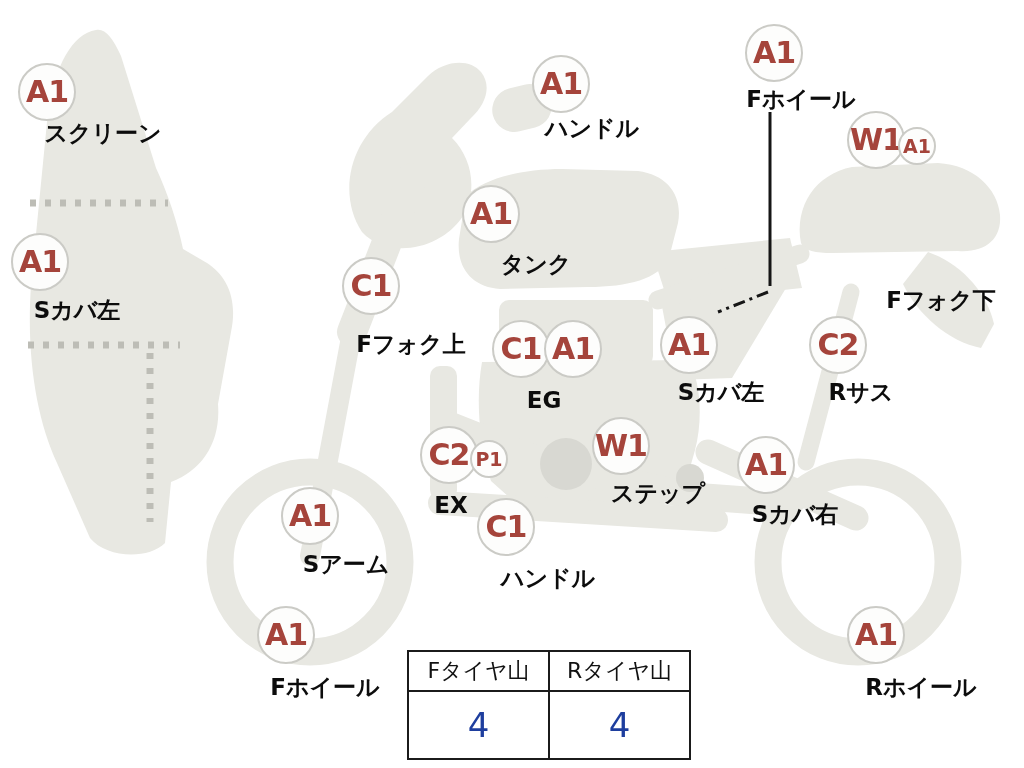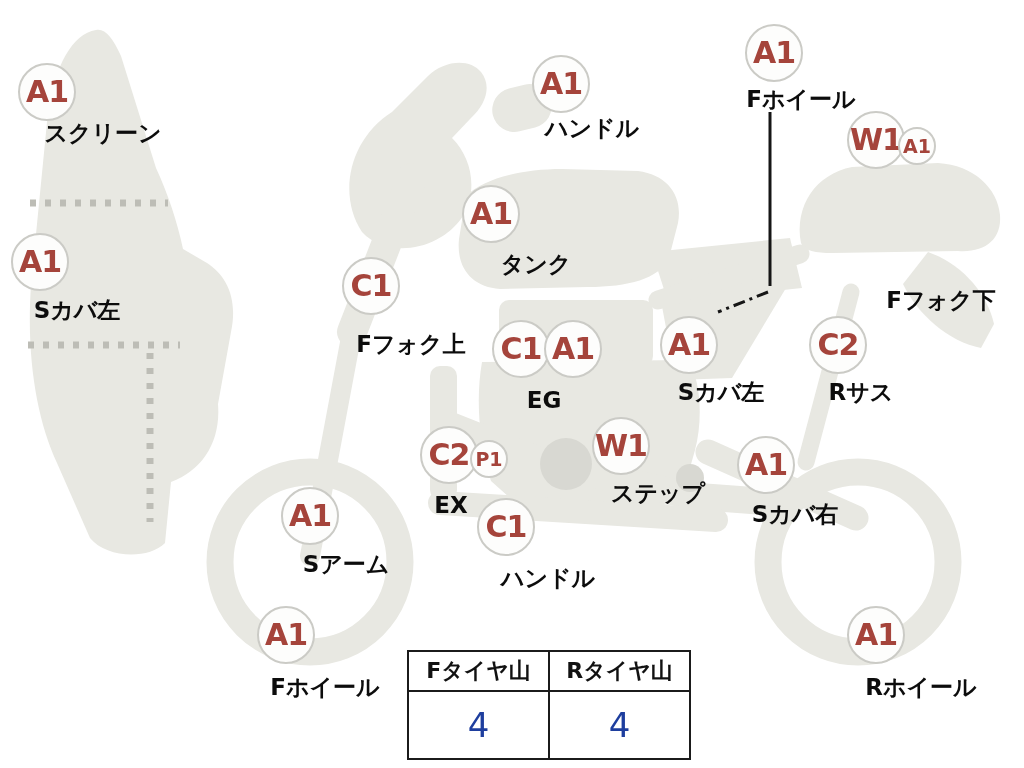--- a/index.html
+++ b/index.html
@@ -32,21 +32,21 @@
     line-height:1;
   }
 
   .tire-table {
     position:absolute; left:407px; top:650px;
     border-collapse:collapse; background:#fff;
   }
   .tire-table th, .tire-table td {
     border:2px solid #1b1b1b; width:141px; text-align:center; vertical-align:middle;
   }
-  .tire-table th { height:40px; font-size:22px; font-weight:700; color:#111; }
+  .tire-table th { height:40px; font-size:22px; font-weight:400; color:#111; }
   .tire-table td { height:68px; font-size:34px; font-weight:500; color: var(--tire-value, #1e3e9e); }
 </style>
 </head>
 <body>
 
 <div id="stage">
 
   <svg width="1024" height="768" viewBox="0 0 1024 768" aria-hidden="true">
     <g class="sil-fill">
       <path d="M96,30 C72,34 55,66 48,112 L31,285 C26,358 37,420 57,463 L90,538 C106,558 148,560 165,543 L171,482 C203,470 221,441 218,404 L231,332 C238,299 227,276 207,263 L183,249 C177,221 168,194 156,168 L121,56 C113,38 105,28 96,30 Z"></path>

